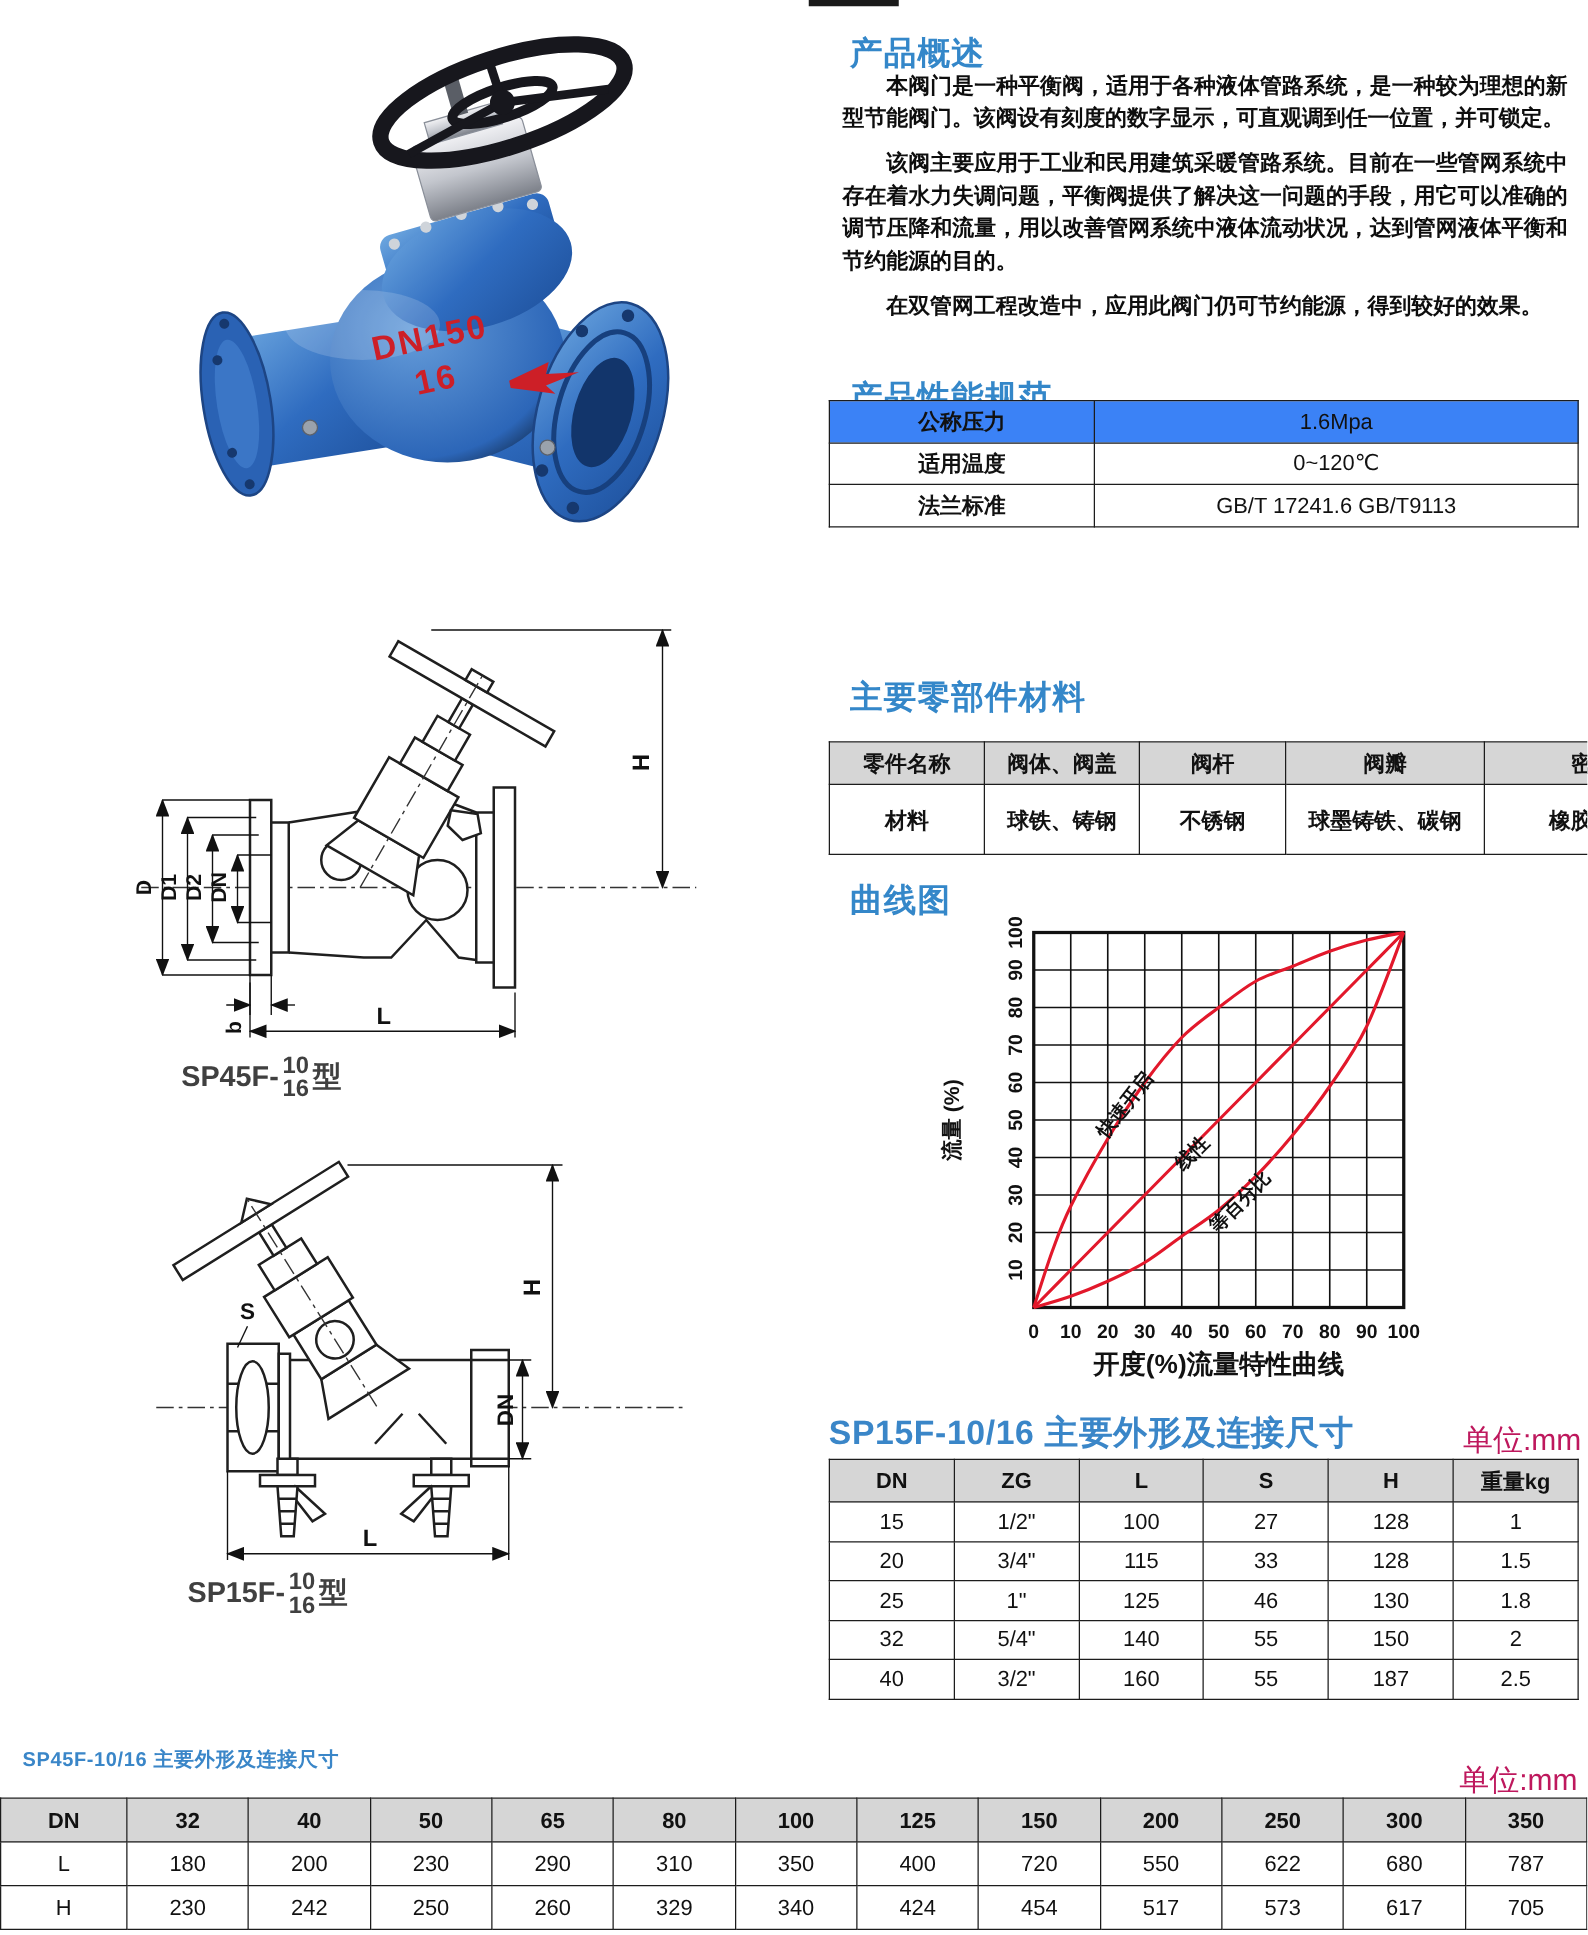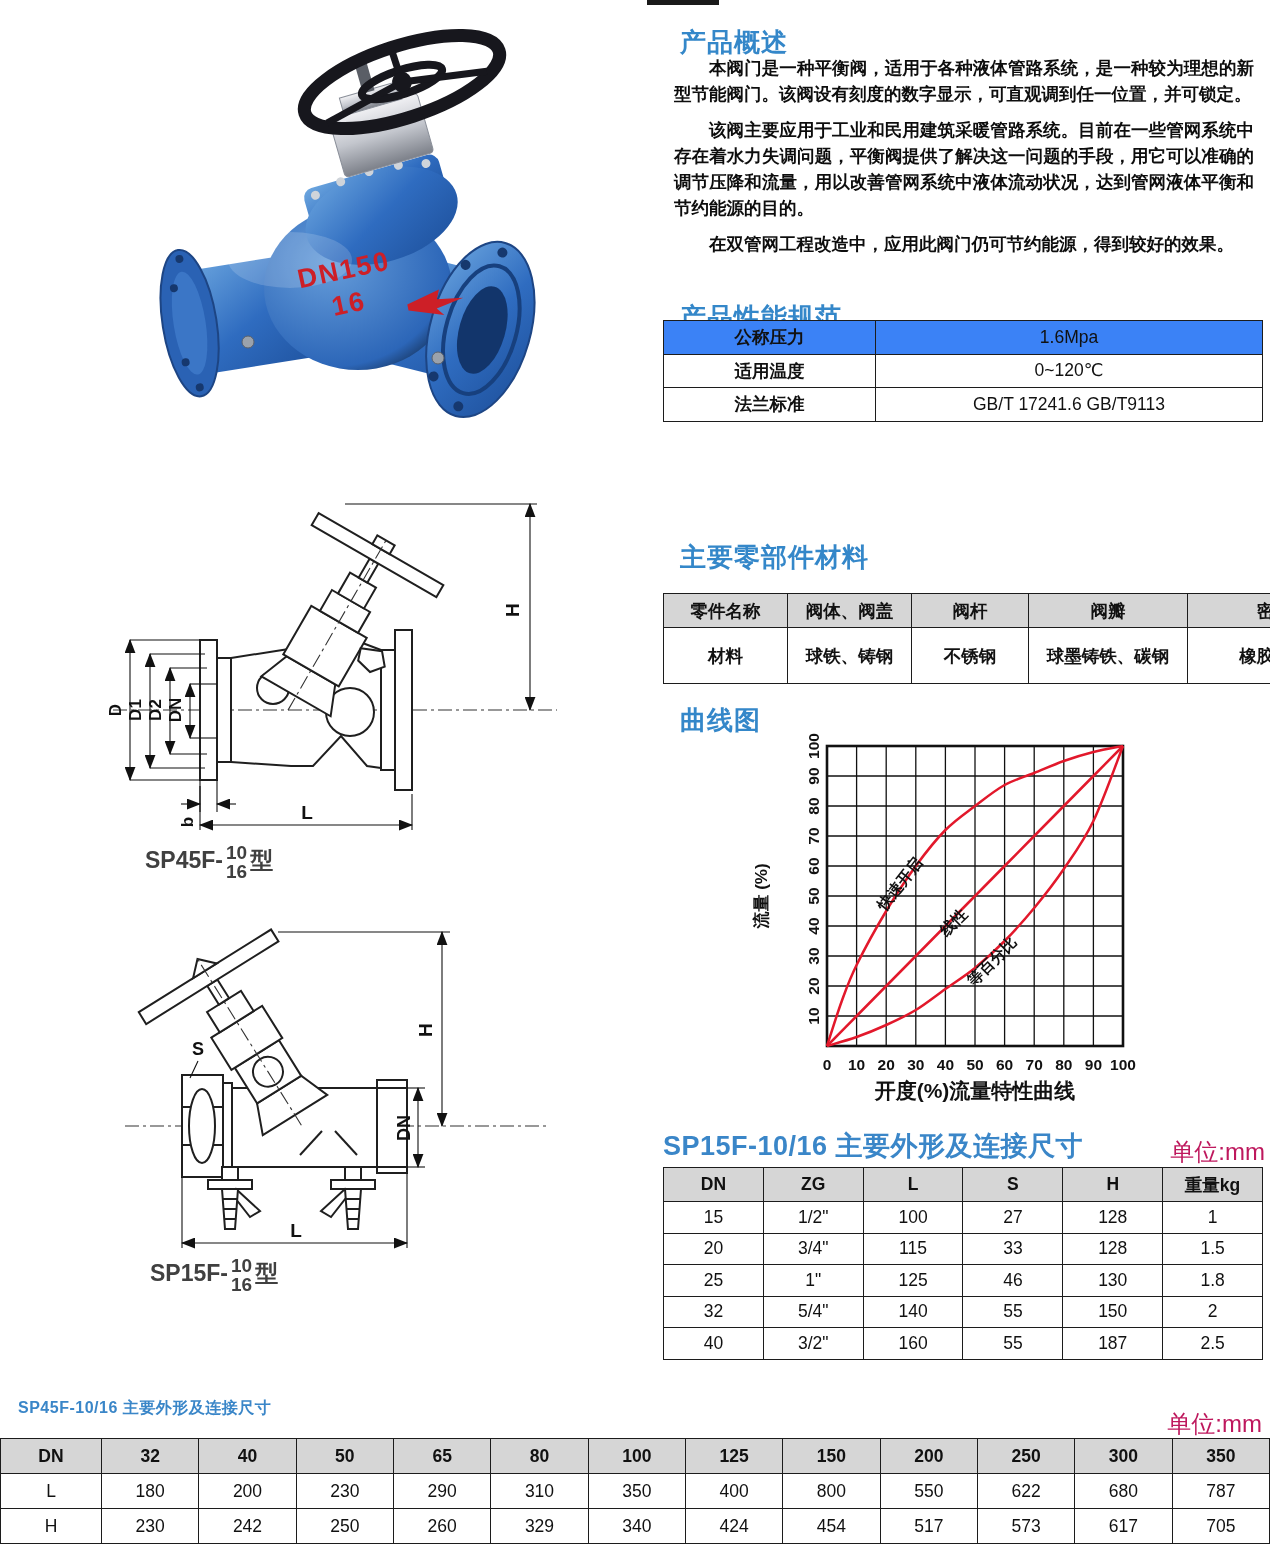--- a/index.html
+++ b/index.html
@@ -469,21 +469,21 @@
       <tbody>
         <tr>
           <td>L</td>
           <td>180</td>
           <td>200</td>
           <td>230</td>
           <td>290</td>
           <td>310</td>
           <td>350</td>
           <td>400</td>
-          <td>800</td>
+          <td>720</td>
           <td>550</td>
           <td>622</td>
           <td>680</td>
           <td>787</td>
         </tr>
         <tr>
           <td>H</td>
           <td>230</td>
           <td>242</td>
           <td>250</td>

